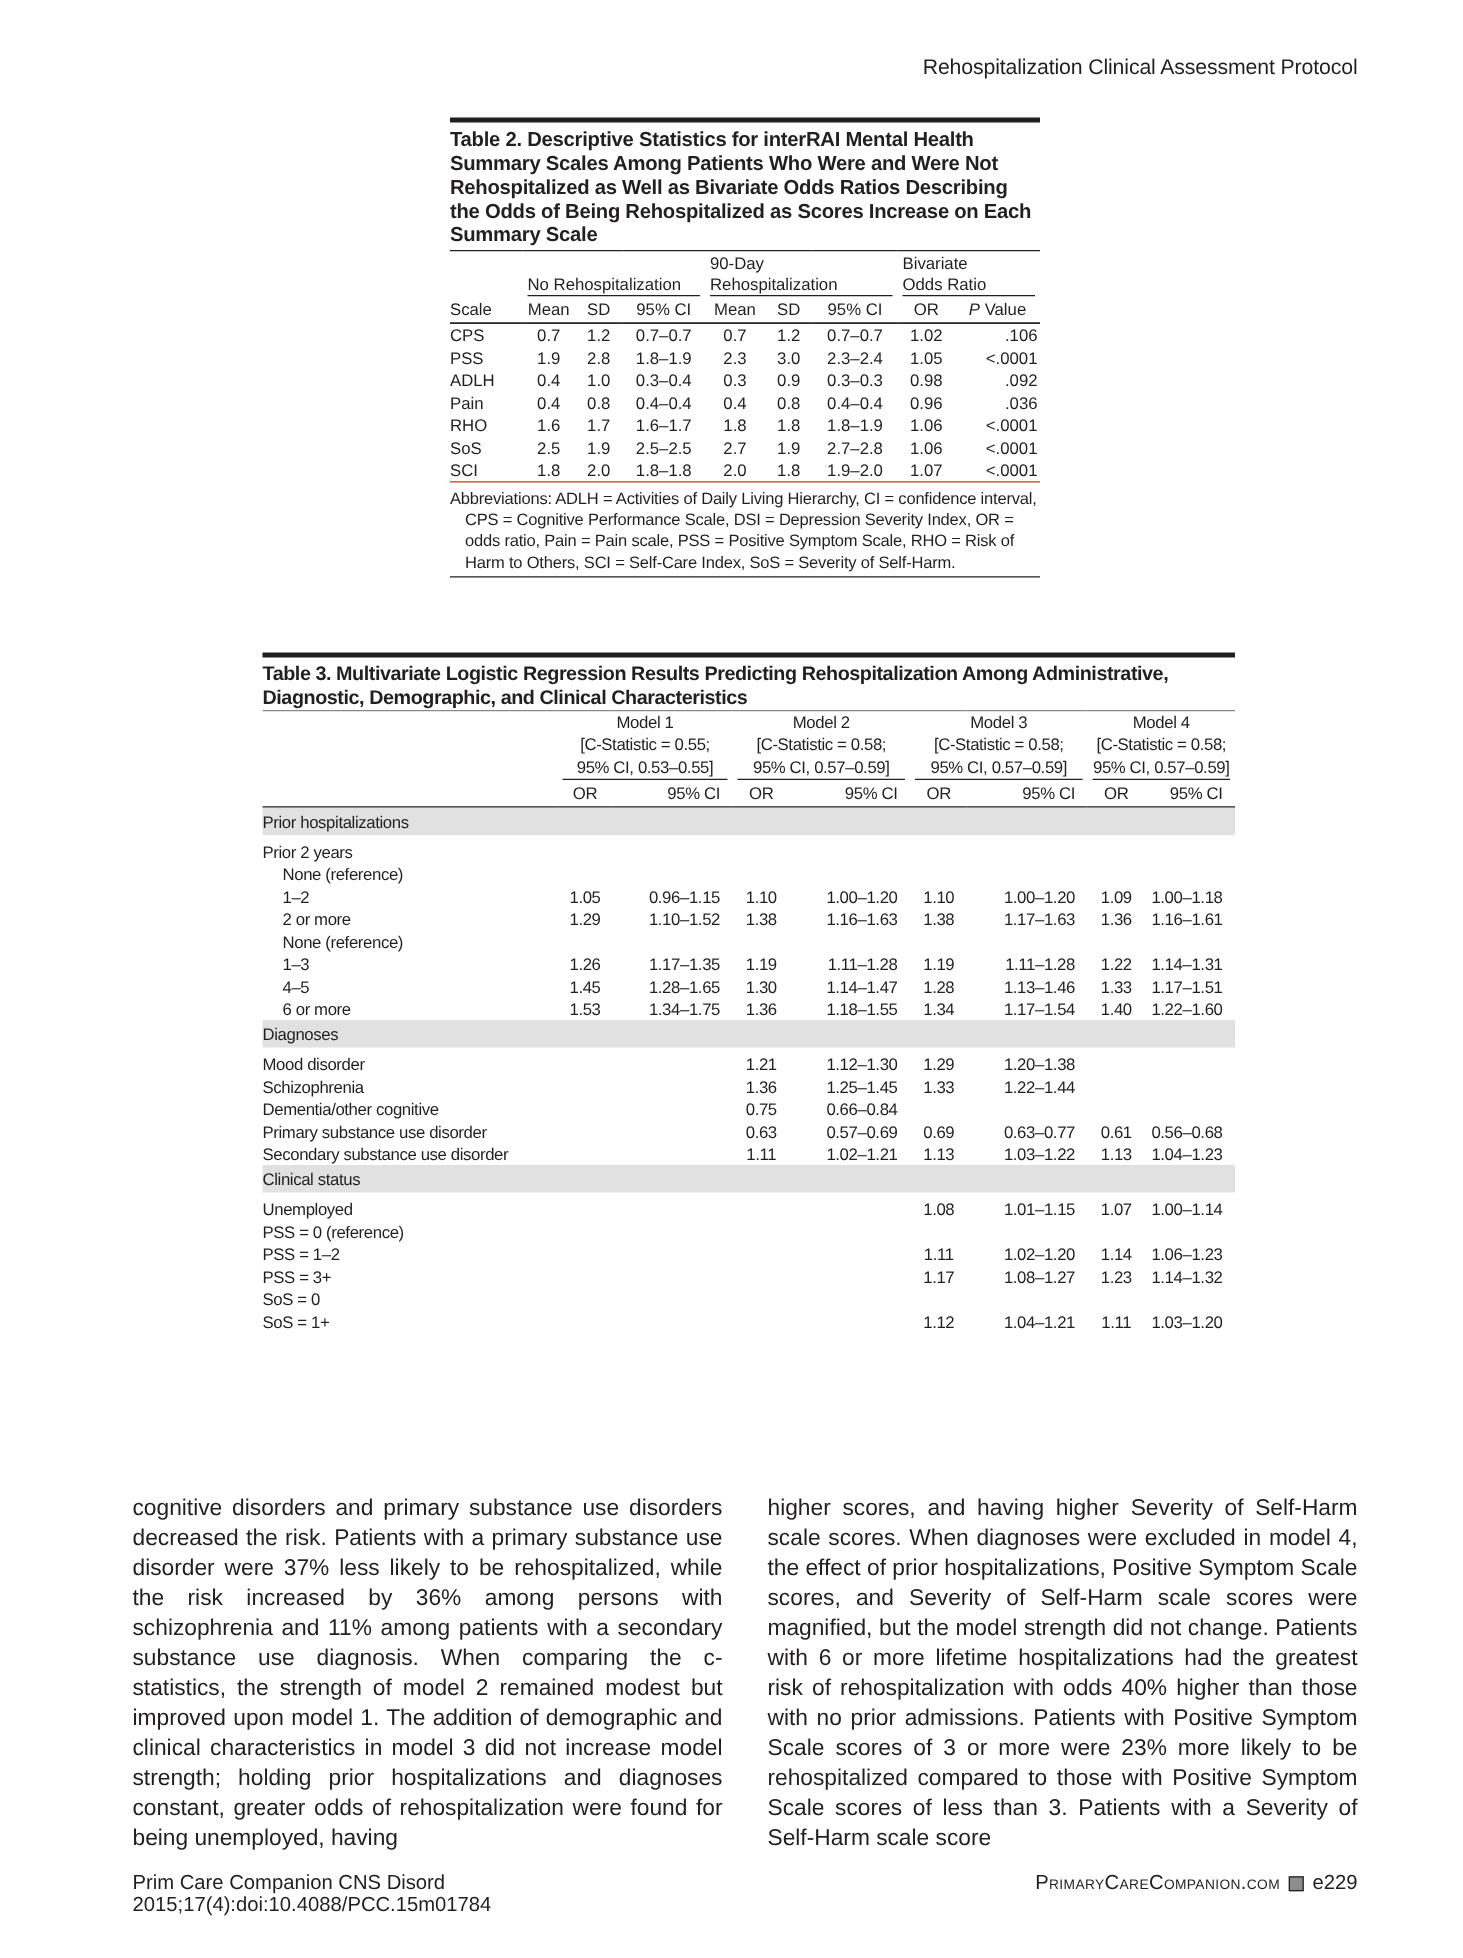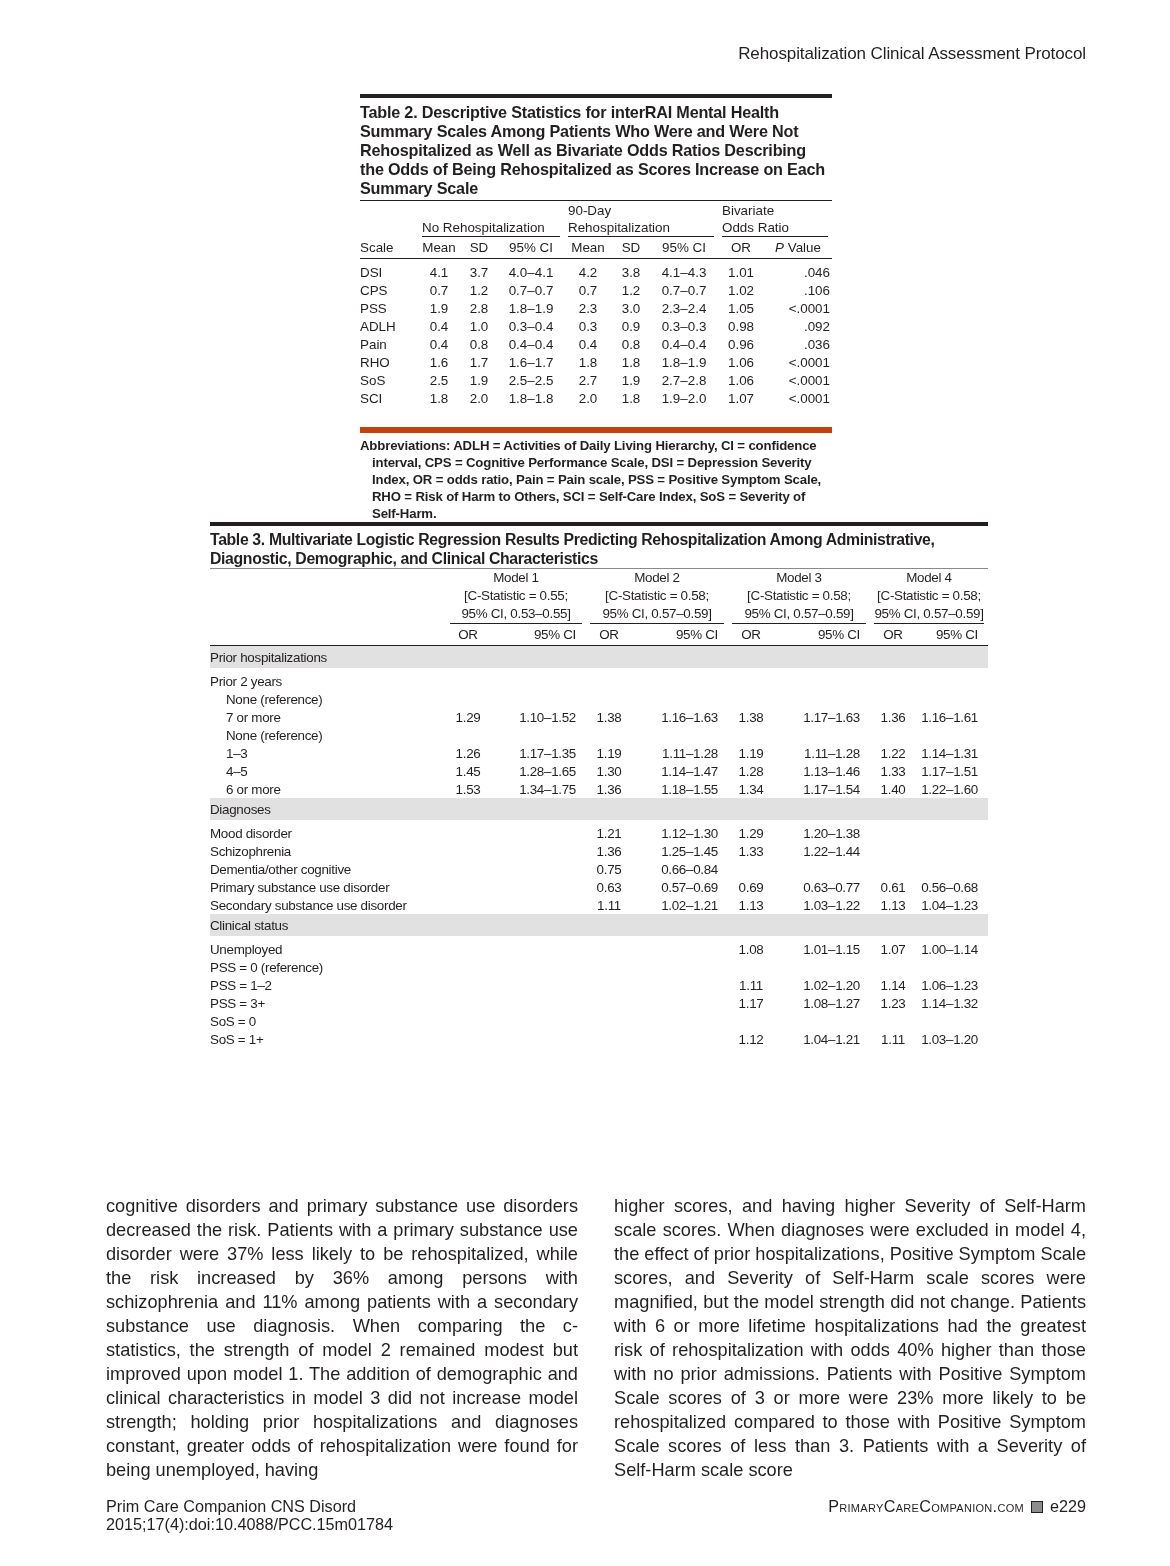--- a/index.html
+++ b/index.html
@@ -17,21 +17,21 @@
   .t2 table td, .t2 table th { padding: 0; font-weight: normal; white-space: nowrap; }
   .t2 .head-top { border-top: 1px solid #231f20; }
   .t2 .grp td { height: 18px; vertical-align: bottom; text-align: left; line-height: 17px; }
   .t2 .grp td.u span { display: block; border-bottom: 1px solid #231f20; margin: 0 4px; }
   .t2 .colh td { height: 21px; vertical-align: middle; text-align: center; border-bottom: 1.5px solid #231f20; }
   .t2 .colh td:first-child { text-align: left; }
   .t2 .data td { height: 18px; text-align: center; }
   .t2 .data td:first-child { text-align: left; }
   .t2 .data td.r { text-align: right; padding-right: 2px; }
   .t2 .first-data td { padding-top: 4px; }
-  .t2 .abbr { border-top: 6px solid #c2410c; border-bottom: 1px solid #231f20; font-size: 13.2px; line-height: 17px; padding: 4px 0 3px 0; text-indent: -12px; padding-left: 12px; margin-top: 20px; letter-spacing: -0.15px; font-weight: bold; }
+  .t2 .abbr { border-top: 1px solid #c2410c; border-bottom: 1px solid #231f20; font-size: 13.2px; line-height: 17px; padding: 4px 0 3px 0; text-indent: -12px; padding-left: 12px; margin-top: 0; letter-spacing: -0.15px; }
   .ital { font-style: italic; }
 
   
   .t3 { position: absolute; left: 210px; top: 522px; width: 778px; }
   .t3 .topbar { height: 4px; background: #231f20; }
   .t3 .title { font-weight: bold; font-size: 15.8px; line-height: 19px; margin-top: 4px; letter-spacing: -0.35px; }
   .t3 table { border-collapse: collapse; width: 100%; font-size: 13.4px; letter-spacing: -0.3px; }
   .t3 td { padding: 0; white-space: nowrap; }
   .t3 .hdrtop td { border-top: 1.5px solid #8a8a8a; }
   .t3 .mh td { text-align: center; line-height: 18px; }
@@ -101,31 +101,20 @@
       <td>SD</td>
       <td>95% CI</td>
       <td>Mean</td>
       <td>SD</td>
       <td>95% CI</td>
       <td>OR</td>
       <td><span class="ital">P</span> <span>Value</span></td>
     </tr>
     </tbody>
       <tbody id="t2-body">
-        <tr class="data first-data">
-          <td>DSI</td>
-          <td>4.1</td>
-          <td>3.7</td>
-          <td>4.0–4.1</td>
-          <td>4.2</td>
-          <td>3.8</td>
-          <td>4.1–4.3</td>
-          <td>1.01</td>
-          <td class="r">.046</td>
-        </tr>
         <tr class="data">
           <td>CPS</td>
           <td>0.7</td>
           <td>1.2</td>
           <td>0.7–0.7</td>
           <td>0.7</td>
           <td>1.2</td>
           <td>0.7–0.7</td>
           <td>1.02</td>
           <td class="r">.106</td>
@@ -275,21 +264,32 @@
           <td class="or"></td>
           <td class="ci"></td>
           <td class="or"></td>
           <td class="ci"></td>
           <td class="or"></td>
           <td class="ci"></td>
           <td class="or"></td>
           <td class="ci"></td>
         </tr>
         <tr class="row">
-          <td class="lbl ind">7 or more</td>
+          <td class="lbl ind">1–2</td>
+          <td class="or">1.05</td>
+          <td class="ci">0.96–1.15</td>
+          <td class="or">1.10</td>
+          <td class="ci">1.00–1.20</td>
+          <td class="or">1.10</td>
+          <td class="ci">1.00–1.20</td>
+          <td class="or">1.09</td>
+          <td class="ci">1.00–1.18</td>
+        </tr>
+        <tr class="row">
+          <td class="lbl ind">2 or more</td>
           <td class="or">1.29</td>
           <td class="ci">1.10–1.52</td>
           <td class="or">1.38</td>
           <td class="ci">1.16–1.63</td>
           <td class="or">1.38</td>
           <td class="ci">1.17–1.63</td>
           <td class="or">1.36</td>
           <td class="ci">1.16–1.61</td>
         </tr>
         <tr class="row">

